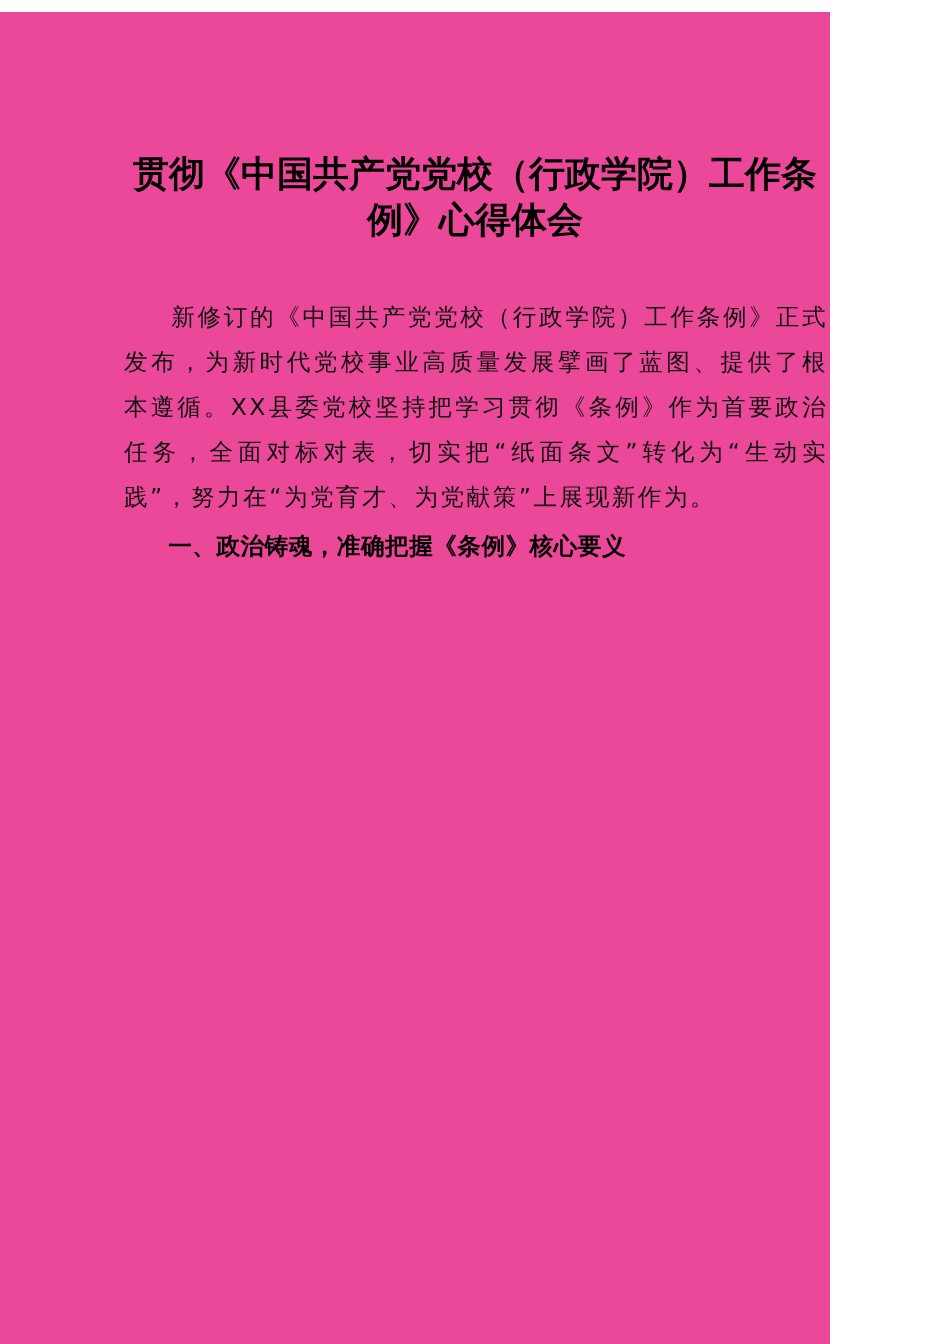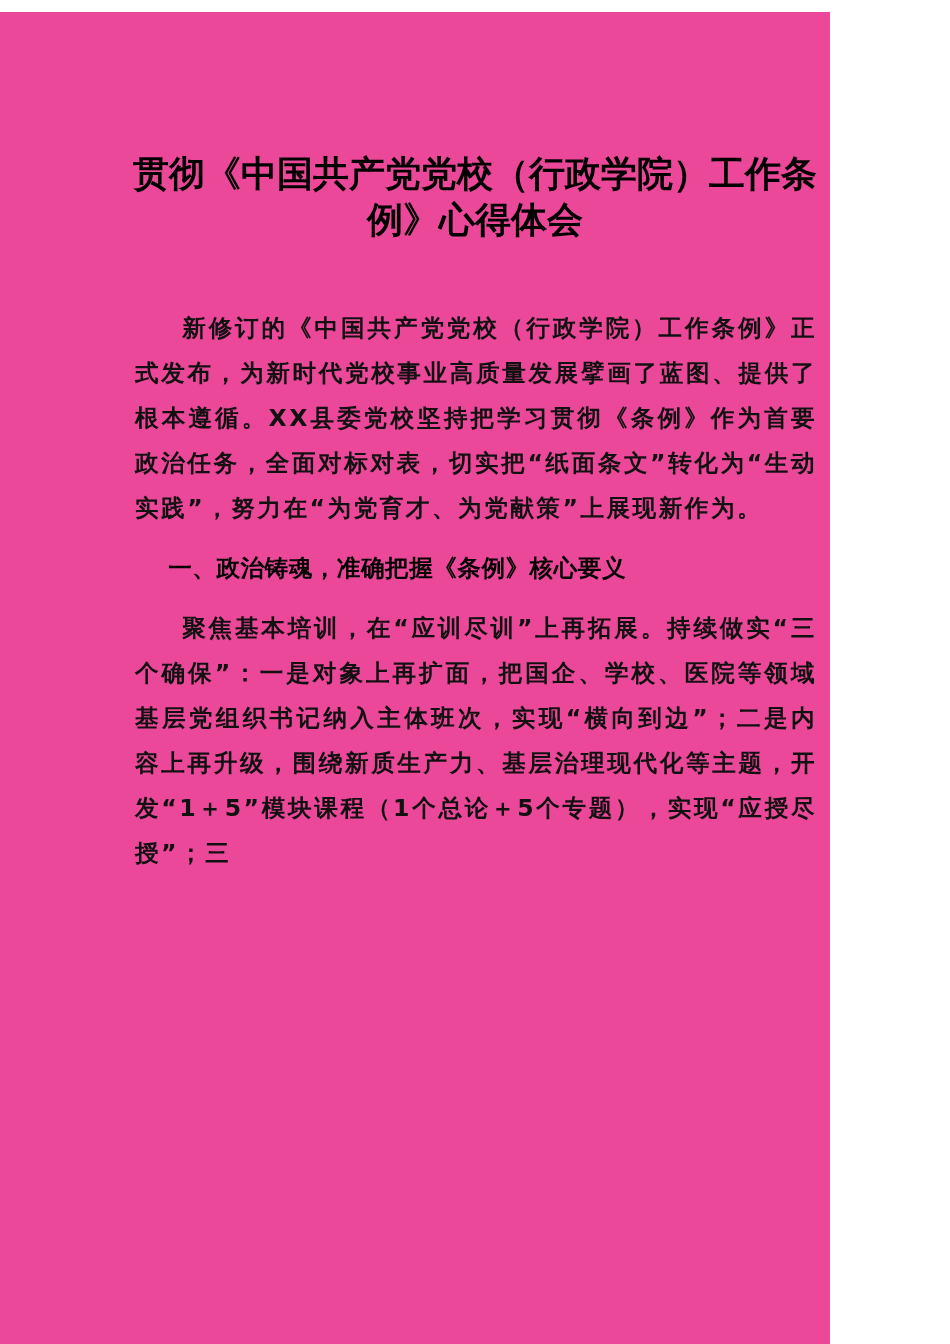--- a/index.html
+++ b/index.html
@@ -12,31 +12,30 @@
     font-weight: bold; font-size: 36px; line-height: 46px; color: #000;
     letter-spacing: 0px;
   }
   .body {
     position: absolute; left: 120px; top: 279px; width: 712px;
     font-family: "DejaVu Sans", "Liberation Sans", sans-serif;
     font-size: 23.6px; line-height: 45px; color: #111;
     letter-spacing: 2.5px;
     text-align: justify;
   }
-  .para { margin: 15px; text-indent: 2em; font-weight: bold; }
+  .para { margin: 4px; text-indent: 2em; }
   .heading {
     margin: 1px; text-indent: 2em;
     font-family: "DejaVu Sans", "Liberation Sans", sans-serif;
     font-weight: bold; letter-spacing: 0.5px; color: #000;
   }
 </style>
 </head>
 <body>
 
 <div class="page">
   <div class="title">贯彻《中国共产党党校（行政学院）工作条例》心得体会</div>
 
   <div class="body">
     <p class="para">新修订的《中国共产党党校（行政学院）工作条例》正式发布，为新时代党校事业高质量发展擘画了蓝图、提供了根本遵循。XX县委党校坚持把学习贯彻《条例》作为首要政治任务，全面对标对表，切实把“纸面条文”转化为“生动实践”，努力在“为党育才、为党献策”上展现新作为。</p>
     <p class="heading">一、政治铸魂，准确把握《条例》核心要义</p>
-    <p class="para">聚焦基本培训，在“应训尽训”上再拓展。持续做实“三个确保”：一是对象上再扩面，把国企、学校、医院等领域基层党组织书记纳入主体班次，实现“横向到边”；二是内容上再升级，围绕新质生产力、基层治理现代化等主题，开发“1＋5”模块课程（1个总论＋5个专题），实现“应授尽授”；三</p>
   </div>
 </div>
 
 </body></html>

